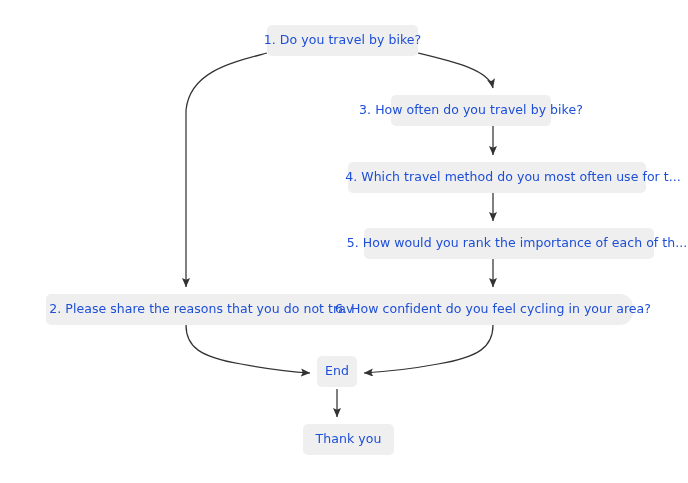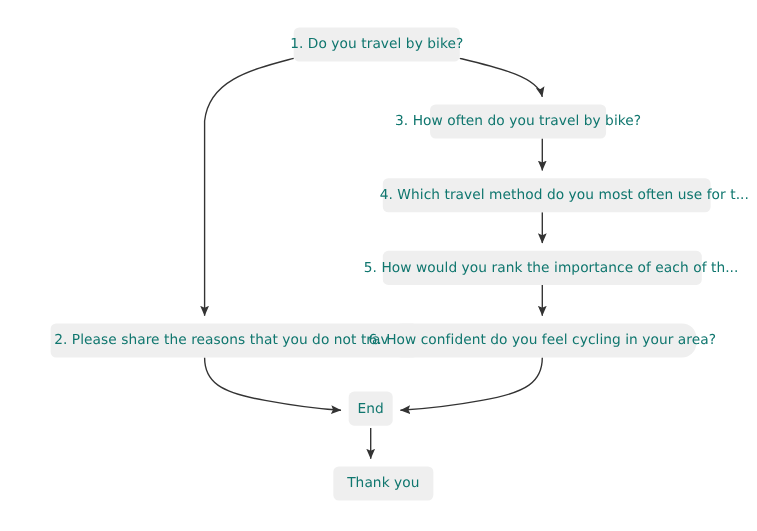--- a/index.html
+++ b/index.html
@@ -21,21 +21,21 @@
     top: 0;
     width: 688px;
     height: 483px;
     pointer-events: none;
   }
   .node {
     position: absolute;
     box-sizing: border-box;
     background: #efefef;
     border-radius: 5px;
-    color: #0f766e;
+    color: #1d4ed8;
     font-size: 12.5px;
     line-height: 1;
     display: flex;
     align-items: center;
     justify-content: center;
     white-space: nowrap;
     letter-spacing: 0.05px;
   }
   .node-label {
     display: block;
@@ -74,21 +74,21 @@
   </div>
 
   <div class="node" style="left:391px; top:95px; width:160px; height:31px;">
     <span class="node-label">3. How often do you travel by bike?</span>
   </div>
 
   <div class="node" style="left:348px; top:162px; width:298px; height:31px;padding-left:32px;">
     <span class="node-label">4. Which travel method do you most often use for t...</span>
   </div>
 
-  <div class="node" style="left:348px; top:228px; width:290px; height:31px;padding-left:16px;">
+  <div class="node" style="left:364px; top:228px; width:290px; height:31px;padding-left:16px;">
     <span class="node-label">5. How would you rank the importance of each of th...</span>
   </div>
 
   <div class="node" style="left:46px; top:294px; width:334px; height:31px;">
     <span class="node-label">2. Please share the reasons that you do not travel...</span>
   </div>
 
   <div class="node" style="left:353px; top:294px; width:280px; height:31px;border-radius:13px;">
     <span class="node-label">6. How confident do you feel cycling in your area?</span>
   </div>

